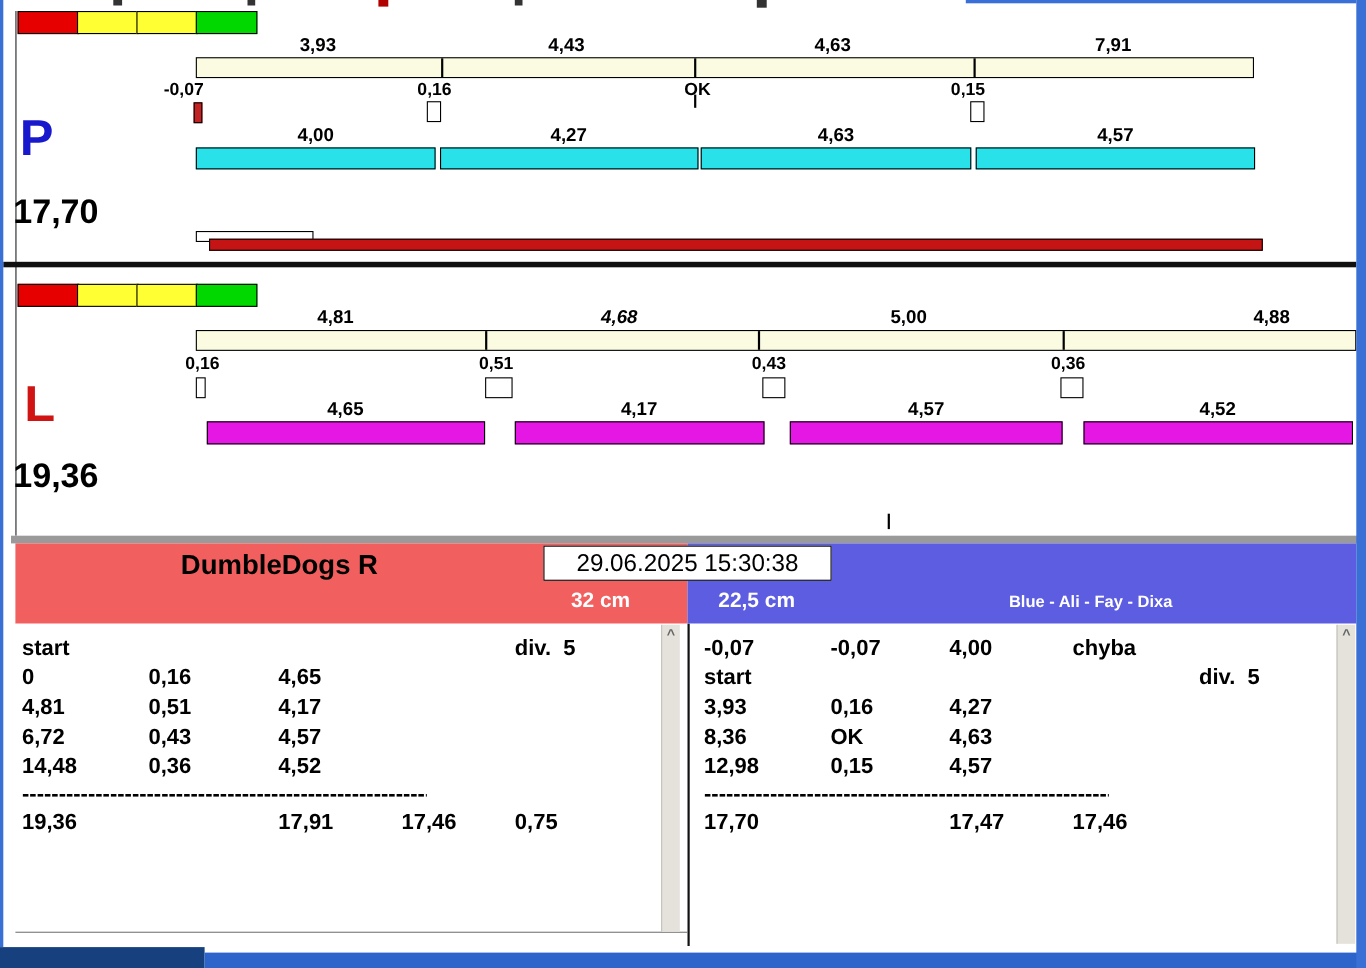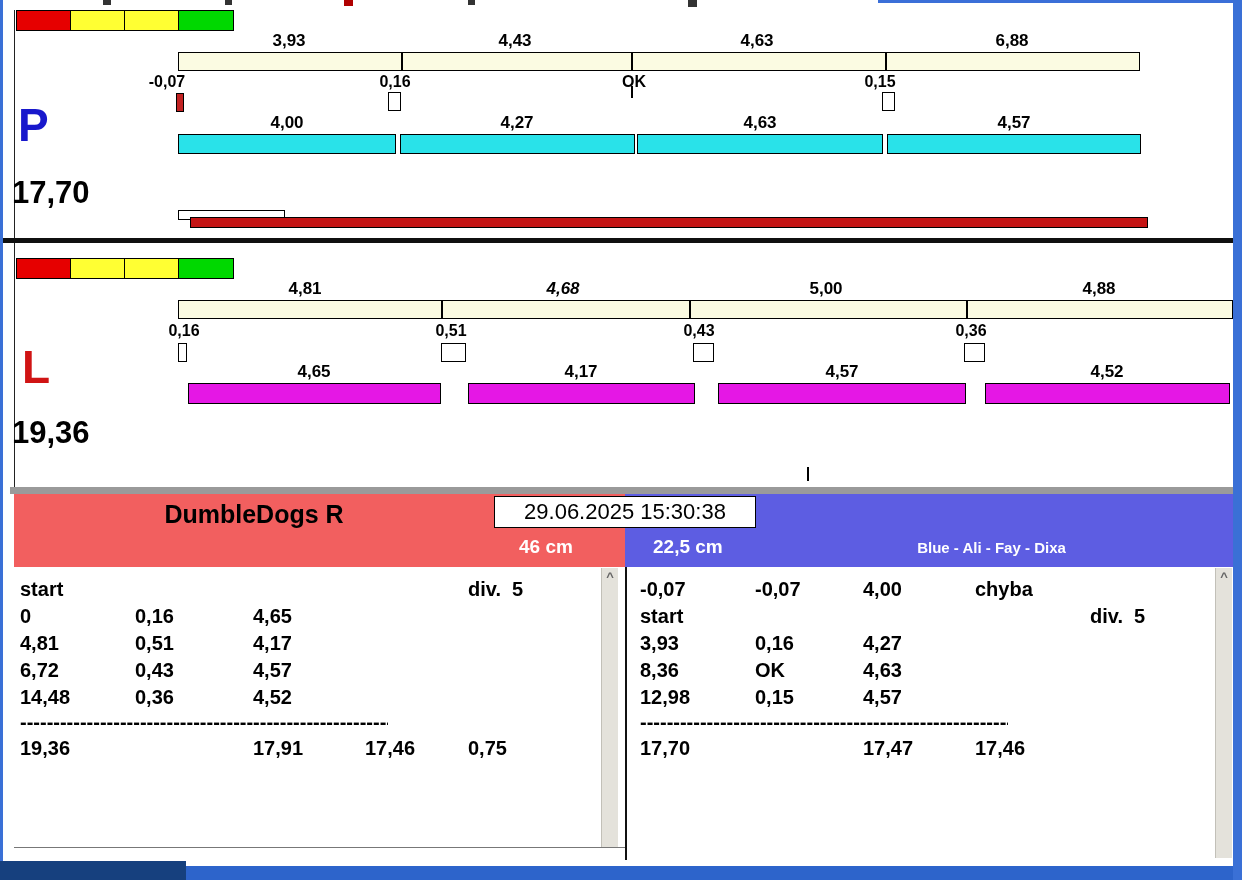--- a/index.html
+++ b/index.html
@@ -56,21 +56,21 @@
     <div class="tl-strip" style="left:16px;top:10px;">
       <div class="tl-cell" style="left:0;background:#e60000;"></div>
       <div class="tl-cell" style="left:54px;background:#ffff33;"></div>
       <div class="tl-cell" style="left:108px;background:#ffff33;"></div>
       <div class="tl-cell" style="left:162px;background:#00d800;"></div>
     </div>
 
     <div class="seg-lbl" style="left:229px;top:31px;">3,93</div>
     <div class="seg-lbl" style="left:455px;top:31px;">4,43</div>
     <div class="seg-lbl" style="left:697px;top:31px;">4,63</div>
-    <div class="seg-lbl" style="left:952px;top:31px;">6,88</div>
+    <div class="seg-lbl" style="left:952px;top:31px;">7,91</div>
 
     <div class="bar cream" style="left:178px;top:52px;width:962px;height:19px;">
       <div class="bar-div" style="left:222px;"></div>
       <div class="bar-div" style="left:452px;"></div>
       <div class="bar-div" style="left:706px;"></div>
     </div>
 
     <div class="mark-lbl" style="left:125px;top:73px;">-0,07</div>
     <div class="mark-lbl" style="left:353px;top:73px;">0,16</div>
     <div class="mark-lbl" style="left:592px;top:73px;">OK</div>
@@ -104,21 +104,21 @@
     <div class="tl-strip" style="left:16px;top:258px;">
       <div class="tl-cell" style="left:0;background:#e60000;"></div>
       <div class="tl-cell" style="left:54px;background:#ffff33;"></div>
       <div class="tl-cell" style="left:108px;background:#ffff33;"></div>
       <div class="tl-cell" style="left:162px;background:#00d800;"></div>
     </div>
 
     <div class="seg-lbl" style="left:245px;top:279px;">4,81</div>
     <div class="seg-lbl" style="left:503px;top:279px;font-style:italic;">4,68</div>
     <div class="seg-lbl" style="left:766px;top:279px;">5,00</div>
-    <div class="seg-lbl" style="left:1039px;top:279px;">4,88</div>
+    <div class="seg-lbl" style="left:1096px;top:279px;">4,88</div>
 
     <div class="bar cream" style="left:178px;top:300px;width:1055px;height:19px;">
       <div class="bar-div" style="left:262px;"></div>
       <div class="bar-div" style="left:510px;"></div>
       <div class="bar-div" style="left:787px;"></div>
     </div>
 
     <div class="mark-lbl" style="left:142px;top:322px;">0,16</div>
     <div class="mark-lbl" style="left:409px;top:322px;">0,51</div>
     <div class="mark-lbl" style="left:657px;top:322px;">0,43</div>
@@ -144,21 +144,21 @@
 
     <div class="abs" style="left:807px;top:467px;width:2px;height:14px;background:#000;"></div>
   </div>
 
   <div class="abs" style="left:10px;top:487px;width:1226px;height:7px;background:#9a9a9a;"></div>
 
   <div>
 
     <div class="hdr" style="left:14px;top:494px;width:611px;background:#f25f5f;">
       <div class="hdr-title" style="left:0;top:7px;width:480px;">DumbleDogs R</div>
-      <div class="cm-lbl" style="left:505px;top:42px;">46 cm</div>
+      <div class="cm-lbl" style="left:505px;top:42px;">32 cm</div>
     </div>
 
     <div class="hdr" style="left:625px;top:494px;width:608px;background:#5d5de2;">
       <div class="hdr-sub" style="left:125px;top:45px;width:483px;">Blue - Ali - Fay - Dixa</div>
       <div class="cm-lbl" style="left:28px;top:42px;">22,5 cm</div>
     </div>
 
     <div class="timestamp">29.06.2025 15:30:38</div>
 
     <div class="panel-body" style="left:14px;top:567px;width:611px;height:281px;border-bottom:1px solid #777;padding:9px 0 0 6px;">

